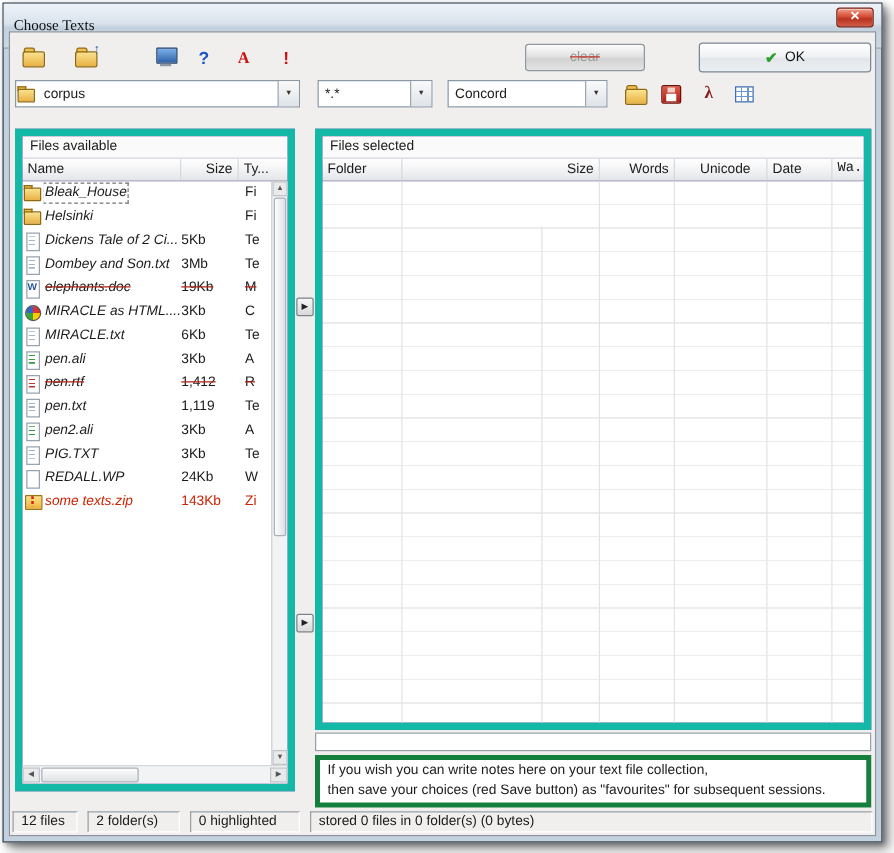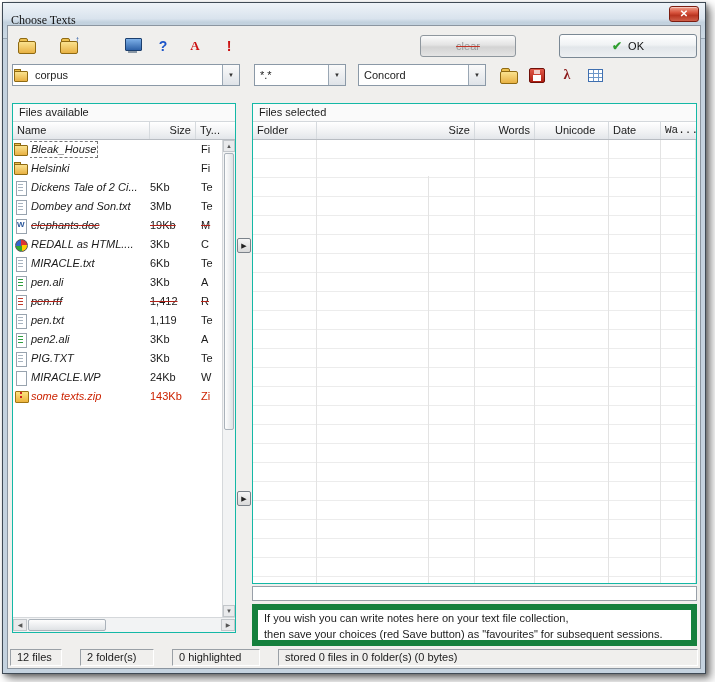--- a/index.html
+++ b/index.html
@@ -72,21 +72,21 @@
   .g-lambda { color:#8b1a1a; font-size:14px; font-weight:bold; font-family:"Liberation Serif", serif; }
   .i-save { position:relative; width:16px; height:15px; display:inline-block;
             background:linear-gradient(#e05a4a,#b01e12); border:1px solid #6f0f08; border-radius:2px; }
   .i-save::before { content:""; position:absolute; left:3px; bottom:1px; width:8px; height:6px; background:#fff; }
   .i-save::after  { content:""; position:absolute; left:4px; top:1px; width:6px; height:4px; background:#f0d0cb; }
   .i-grid { width:15px; height:13px; display:inline-block; border:1px solid #3f6fb0; background-color:#fff;
             background-image: repeating-linear-gradient(to right, transparent 0 4px, #6d97c8 4px 5px),
                               repeating-linear-gradient(to bottom, transparent 0 3px, #6d97c8 3px 4px); }
 
   
-  .panel { position:absolute; background:#4c1d95; border:1px solid #14b8a6; }
+  .panel { position:absolute; background:#4c1d95; border:6px solid #14b8a6; }
   .left-panel  { left:4px; top:77px; width:224px; bottom:35px; }
   .right-panel { left:244px; right:3px; top:77px; bottom:84px; }
   .caption { height:18px; background:#fafafa; border-bottom:1px solid #d4d8dc;
              line-height:17px; padding-left:6px; }
   .lheader, .gheader { display:flex; height:18px;
              background:linear-gradient(#ffffff,#f0f1f3 60%,#e3e6ea);
              border-bottom:1px solid #b8bcc2; }
   .hc { line-height:17px; padding:0 4px; border-right:1px solid #d6dade;
         white-space:nowrap; overflow:hidden; cursor:pointer; }
   .hname { flex:1; } .hsize { width:46px; text-align:right; } .htype { width:39px; border-right:none; }
@@ -158,23 +158,23 @@
   .c0{width:64px;} .c1{width:112px;margin-top:36px;} .c2{width:46px;text-align:right;}
   .c3{width:60px;text-align:right;} .c4{width:58px;margin-left:16px;} .c5{width:52px;} .c6{flex:1;border-right:none;font-family:Liberation Mono, monospace;}
   .gbody { position:absolute; left:0; right:0; top:36px; bottom:0; display:flex;
            background-image:repeating-linear-gradient(to bottom,#fff 0 18px,#ececec 18px 19px); }
   .gcol { border-right:1px solid #e3e3e3; }
 
   
   .notes-input { position:absolute; left:244px; right:3px; bottom:67px; height:15px;
                  background:#fff; border:1px solid #98a0a8; font-size:11px; padding:0 4px; }
   .notes-box { position:absolute; left:244px; right:3px; bottom:22px; height:42px;
-               background:#fff; border:6px solid #15803d; padding:0 6px; cursor:text; }
+               background:#fff; border:4px solid #15803d; padding:0 6px; cursor:text; }
   .notes-box div { white-space:nowrap; overflow:hidden; line-height:16px; }
-  .statusbar { position:absolute; left:2px; right:2px; bottom:2px; height:17px; display:flex; gap:18px; }
+  .statusbar { position:absolute; left:2px; right:2px; bottom:2px; height:17px; display:flex; gap:8px; }
   .scell { border:1px solid; border-color:#9aa0a6 #ffffff #ffffff #9aa0a6; background:#f0efed;
            padding:1px 6px; white-space:nowrap; overflow:hidden; }
   .sc0{width:52px;} .sc1{width:74px;} .sc2{width:88px;} .sc3{flex:1;}
 </style>
 </head>
 <body>
 
 <div class="window">
 
   <div class="titlebar">
@@ -274,21 +274,21 @@
     <span class="ftype">Te</span>
   </div>
           <div class="lrow excluded">
     <span class="fic ic-word"></span>
     <span class="fname"><i class="txt">elephants.doc</i></span>
     <span class="fsize">19Kb</span>
     <span class="ftype">M</span>
   </div>
           <div class="lrow">
     <span class="fic ic-html"></span>
-    <span class="fname"><i class="txt">REDALL as HTML....</i></span>
+    <span class="fname"><i class="txt">MIRACLE as HTML....</i></span>
     <span class="fsize">3Kb</span>
     <span class="ftype">C</span>
   </div>
           <div class="lrow">
     <span class="fic ic-text"></span>
     <span class="fname"><i class="txt">MIRACLE.txt</i></span>
     <span class="fsize">6Kb</span>
     <span class="ftype">Te</span>
   </div>
           <div class="lrow">
@@ -316,21 +316,21 @@
     <span class="ftype">A</span>
   </div>
           <div class="lrow">
     <span class="fic ic-text"></span>
     <span class="fname"><i class="txt">PIG.TXT</i></span>
     <span class="fsize">3Kb</span>
     <span class="ftype">Te</span>
   </div>
           <div class="lrow">
     <span class="fic ic-wp"></span>
-    <span class="fname"><i class="txt">MIRACLE.WP</i></span>
+    <span class="fname"><i class="txt">REDALL.WP</i></span>
     <span class="fsize">24Kb</span>
     <span class="ftype">W</span>
   </div>
           <div class="lrow redrow">
     <span class="fic ic-zip"></span>
     <span class="fname"><i class="txt">some texts.zip</i></span>
     <span class="fsize">143Kb</span>
     <span class="ftype">Zi</span>
   </div>
         </div>

